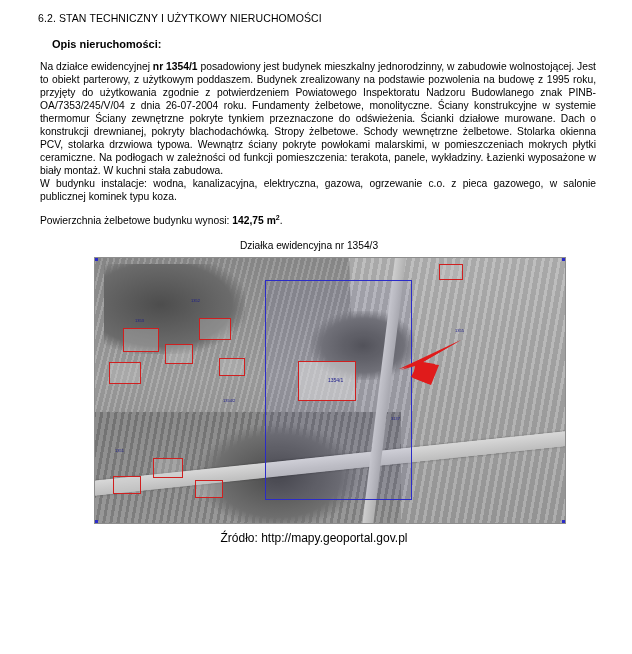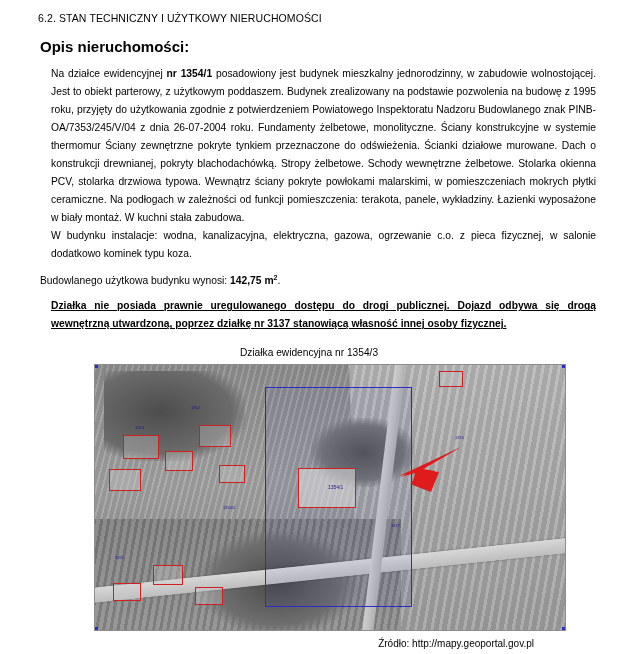--- a/index.html
+++ b/index.html
@@ -22,29 +22,29 @@
     box-sizing: border-box;
     padding: 10px 22px 0 38px;
   }
   .section-heading {
     font-size: 10.5px;
     font-weight: 400;
     letter-spacing: 0.1px;
     margin: 2px 0 14px 0;
   }
   .sub-heading {
-    font-size: 15px;
+    font-size: 11px;
     font-weight: bold;
-    margin: 0 0 10px 2px;
+    margin: 0 0 10px 14px;
   }
   .body-text {
     font-size: 10.3px;
-    line-height: 18px;
+    line-height: 13px;
     text-align: justify;
-    margin: 0 0 0 13px;
+    margin: 0 0 0 2px;
     padding-right: 14px;
   }
   .body-text b { font-weight: bold; }
   .underline-block {
     text-decoration: underline;
     font-weight: bold;
   }
   .area-line {
     font-size: 10.3px;
     margin: 11px 0 11px 2px;
@@ -134,48 +134,47 @@
     color: #1a1a8a;
     font-family: "Liberation Sans", sans-serif;
     white-space: nowrap;
   }
   .arrow {
     position: absolute;
     left: 300px; top: 78px;
     width: 66px; height: 52px;
   }
   .source {
-    text-align: right;
-    font-size: 10px;
+    text-align: center;
+    font-size: 12px;
     margin-top: 7px;
     padding-right: 30px;
   }
   .map-tick {
     position: absolute;
     width: 5px; height: 5px;
     background: #2b2bc8;
   }
 </style>
 </head>
 <body>
 
 <div class="page">
 
   <div class="section-heading">6.2. STAN TECHNICZNY I UŻYTKOWY NIERUCHOMOŚCI</div>
 
   <div class="sub-heading">Opis nieruchomości:</div>
 
   <p class="body-text"><span>Na działce ewidencyjnej </span><b>nr 1354/1</b><span> posadowiony jest budynek mieszkalny jednorodzinny, w zabudowie wolnostojącej. Jest to obiekt parterowy, z użytkowym poddaszem. Budynek zrealizowany na podstawie pozwolenia na budowę z 1995 roku, przyjęty do użytkowania zgodnie z potwierdzeniem Powiatowego Inspektoratu Nadzoru Budowlanego znak PINB-OA/7353/245/V/04 z dnia 26-07-2004 roku.   Fundamenty żelbetowe, monolityczne.  Ściany konstrukcyjne w systemie thermomur Ściany zewnętrzne pokryte tynkiem przeznaczone do odświeżenia. Ścianki działowe murowane. Dach o konstrukcji drewnianej, pokryty blachodachówką. Stropy żelbetowe. Schody wewnętrzne żelbetowe. Stolarka okienna PCV, stolarka drzwiowa typowa. Wewnątrz ściany pokryte powłokami malarskimi, w pomieszczeniach mokrych płytki ceramiczne. Na podłogach w zależności od funkcji pomieszczenia: terakota, panele, wykładziny. Łazienki wyposażone w biały montaż. W kuchni stała zabudowa.</span></p>
 
-  <p class="body-text">W budynku instalacje: wodna, kanalizacyjna, elektryczna, gazowa, ogrzewanie c.o. z pieca fizycznej, w salonie dodatkowo kominek typu koza.</p>
-
-  <p class="area-line"><span>Budowlanego użytkowa budynku wynosi: </span><b>142,75 m</b><b><sup>2</sup></b><span>.</span></p>
-
-
-  <p class="body-text" style="margin-top:0;"><span class="underline-block">Działka nie posiada prawnie uregulowanego dostępu do drogi publicznej. Dojazd odbywa się drogą wewnętrzną utwardzoną, poprzez działkę nr 3137 stanowiącą własność innej osoby fizycznej.</span></p>
+  <p class="body-text">W budynku instalacje: wodna, kanalizacyjna, elektryczna, gazowa, ogrzewanie c.o. z pieca gazowego, w salonie publicznej kominek typu koza.</p>
+
+  <p class="area-line"><span>Powierzchnia żelbetowe budynku wynosi: </span><b>142,75 m</b><b><sup>2</sup></b><span>.</span></p>
+
+
 
   <div class="figure-caption">Działka ewidencyjna nr 1354/3</div>
 
   <div class="map-wrap">
     <div class="map">
       <div class="fieldA"></div>
       <div class="fieldB"></div>
       <div class="fieldC"></div>
       <div class="darkveg1"></div>
       <div class="darkveg2"></div>

